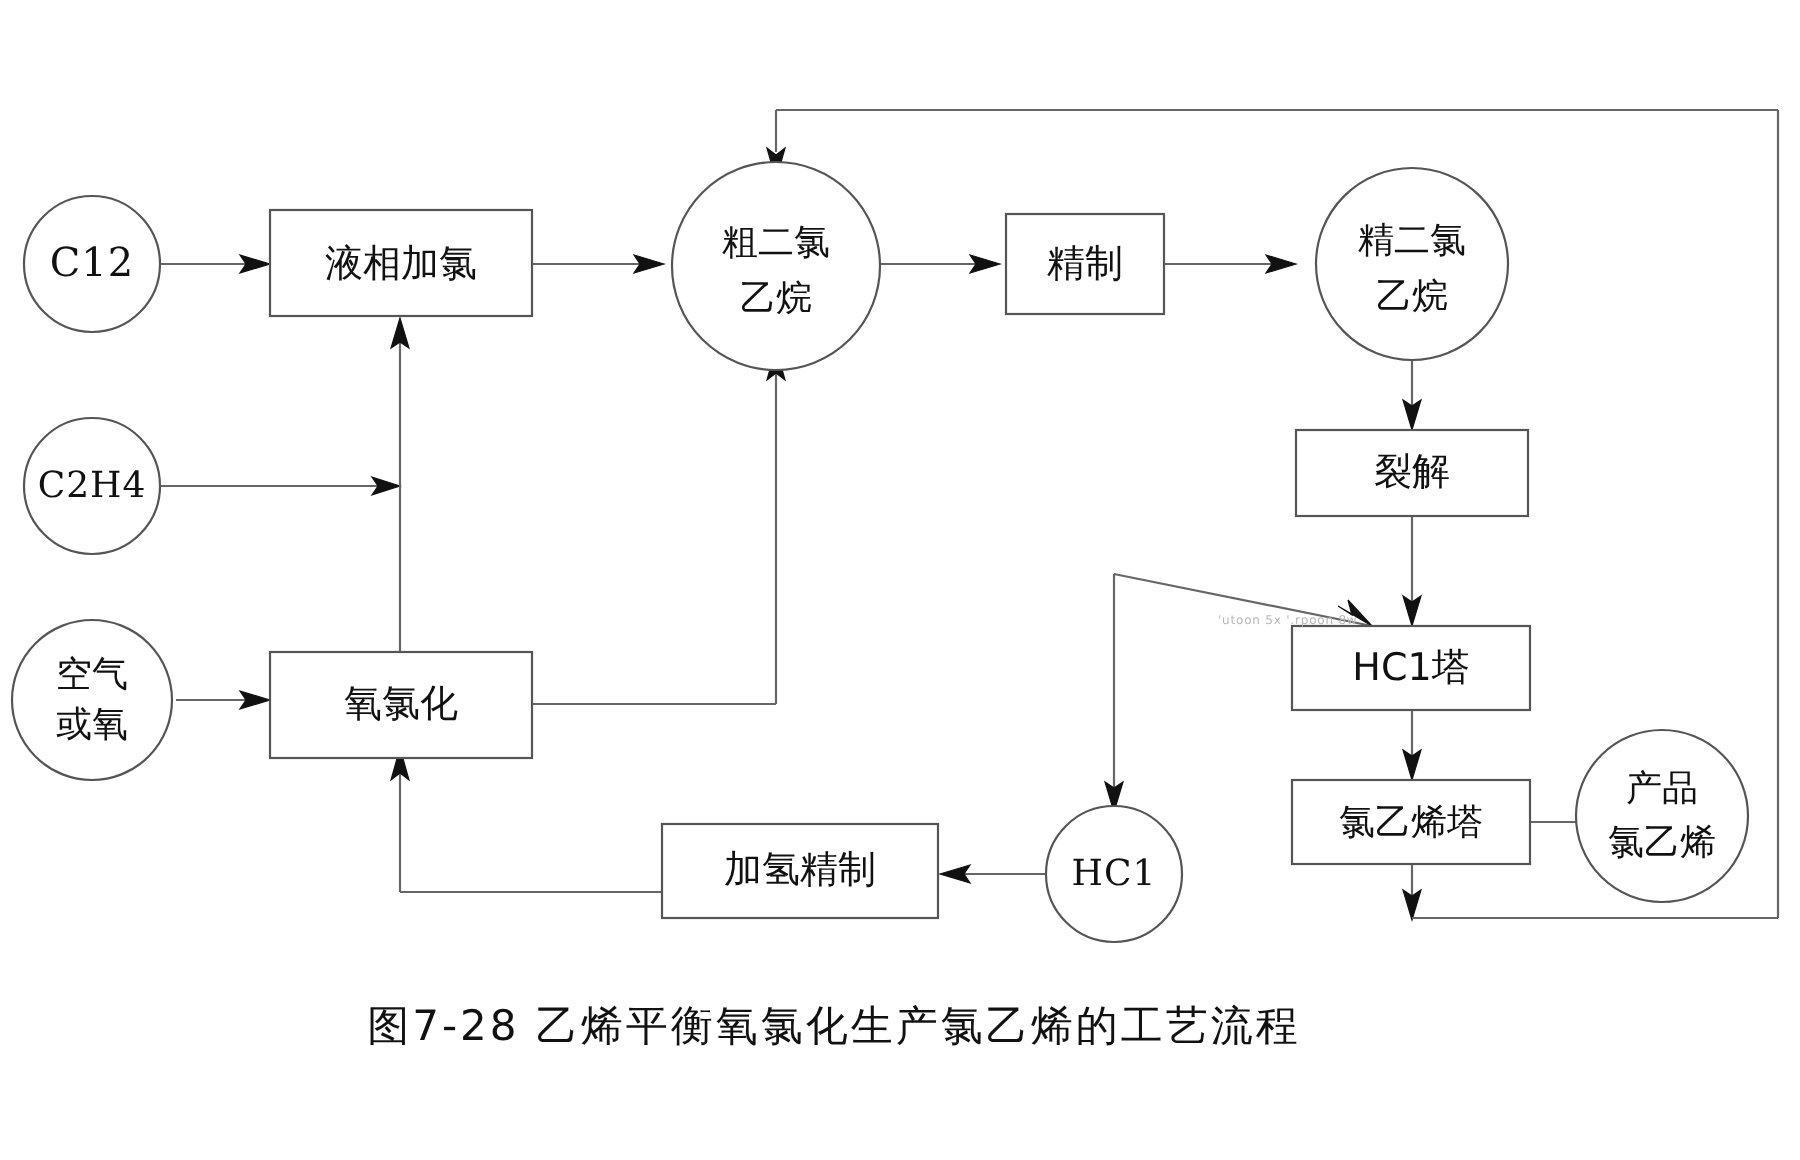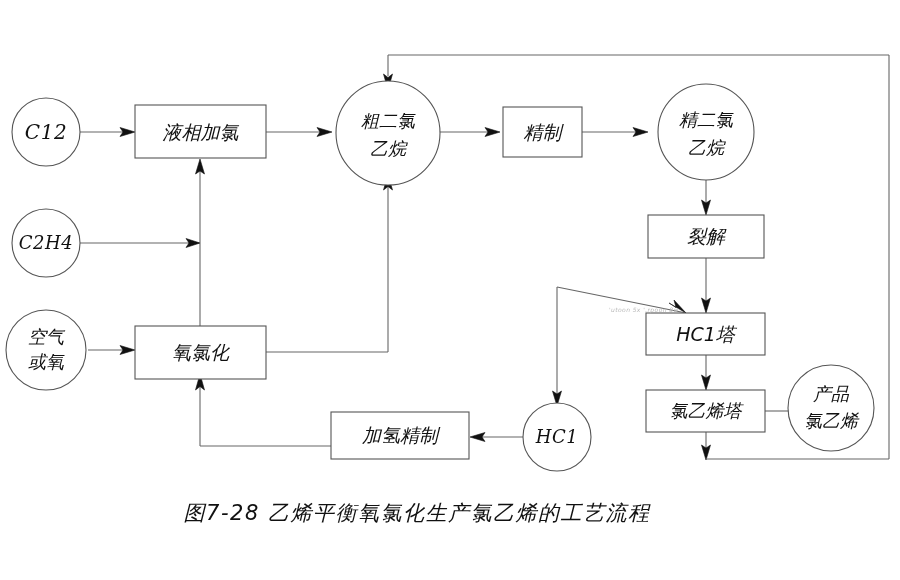--- a/index.html
+++ b/index.html
@@ -11,21 +11,20 @@
     width: 900px;
     height: 580px;
     overflow: hidden;
     font-family: "DejaVu Sans", "Liberation Sans", sans-serif;
   }
   #diagram-root {
     position: relative;
     width: 900px;
     height: 580px;
     background: #ffffff;
-    font-style: italic;
   }
   svg#flow-svg {
     position: absolute;
     top: 0;
     left: 0;
     width: 900px;
     height: 580px;
   }
   .node-shape {
     fill: #ffffff;

